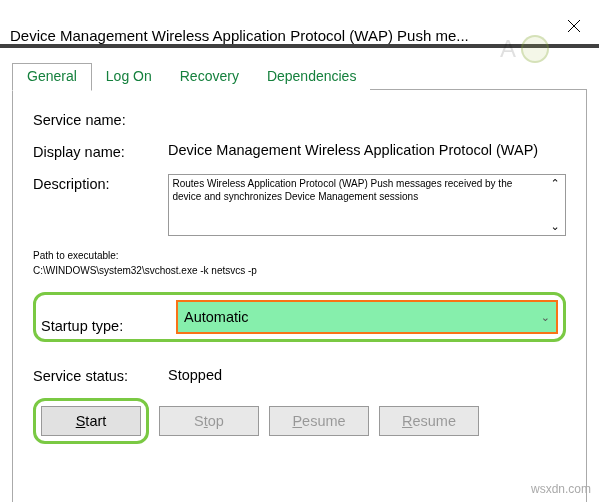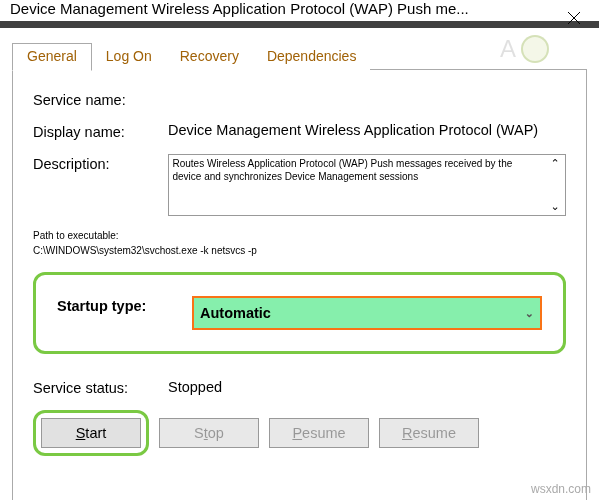--- a/index.html
+++ b/index.html
@@ -1,29 +1,29 @@
 <!DOCTYPE html>
 <html><head>
 <meta charset="utf-8">
 <style>
   * { box-sizing: border-box; font-family: "Segoe UI", Tahoma, sans-serif; }
   body { margin: 0; background: #fff; width: 599px; height: 502px; overflow: hidden; }
   .titlebar {
-    height: 28px; display: flex; align-items: flex-start; padding: 0 0 0 10px;
-    border-bottom: 7px solid #404040;
+    height: 48px; display: flex; align-items: flex-end; padding: 0 0 0 10px;
+    border-bottom: 4px solid #404040;
   }
   .titlebar .title { font-size: 15px; color: #000; flex: 1; white-space: nowrap; overflow: hidden; }
   .titlebar .close { width: 50px; height: 36px; display: flex; align-items: center; justify-content: center; cursor: pointer; }
   .titlebar .close svg { stroke: #000; stroke-width: 1; }
   .tabrow {
     display: flex; align-items: flex-end; margin: 12px 12px 0 12px; position: relative;
     border-bottom: 1px solid #aaa; height: 30px;
   }
   .tab {
-    padding: 5px 14px 6px 14px; font-size: 14px; color: #a16207; cursor: pointer;
+    padding: 5px 14px 6px 14px; font-size: 14px; color: #15803d; cursor: pointer;
     position: relative; top: 1px; background: #fff;
   }
   .tab.active {
     border: 1px solid #aaa; border-bottom: 1px solid #fff; background: #fff;
     margin-bottom: -1px; padding-top: 4px;
   }
   .tabcontent {
     border: 1px solid #aaa; border-top: none; margin: 0 12px; padding: 20px;
     background: #fff; height: 430px; border-bottom: none;
   }
@@ -35,22 +35,22 @@
   }
   .desctext {
     flex: 1; padding: 2px 4px; font-size: 10px; line-height: 1.3; overflow: hidden;
   }
   .descscroll { width: 20px; display: flex; flex-direction: column; justify-content: space-between; padding: 2px; }
   .descscroll .arr { font-size: 11px; color: #000; text-align: center; cursor: pointer; }
   .pathblock { margin-bottom: 16px; }
   .pathblock div { font-size: 10px; color: #000; }
   .pathblock .plabel { margin-bottom: 4px; }
   .startup-row {
-    display: flex; align-items: flex-start; padding: 21px;
-    border: 3px solid #7ac943; border-radius: 12px; margin: 10px 0 24px 0; font-weight: bold;
+    display: flex; align-items: flex-end; padding: 5px;
+    border: 3px solid #7ac943; border-radius: 12px; margin: 10px 0 24px 0;
   }
   .startup-row .label { width: 135px; }
   .select {
     flex: 1; border: 2px solid #f97316; height: 34px; display: flex; align-items: center;
     padding: 0 6px; font-size: 14.5px; justify-content: space-between; cursor: pointer;
     background: #86efac;
   }
   .select .chev { font-size: 11px; color: #555; }
   .status-row { display: flex; align-items: center; margin: 18px 0 14px 0; }
   .btnrow { display: flex; gap: 10px; align-items: center; }

